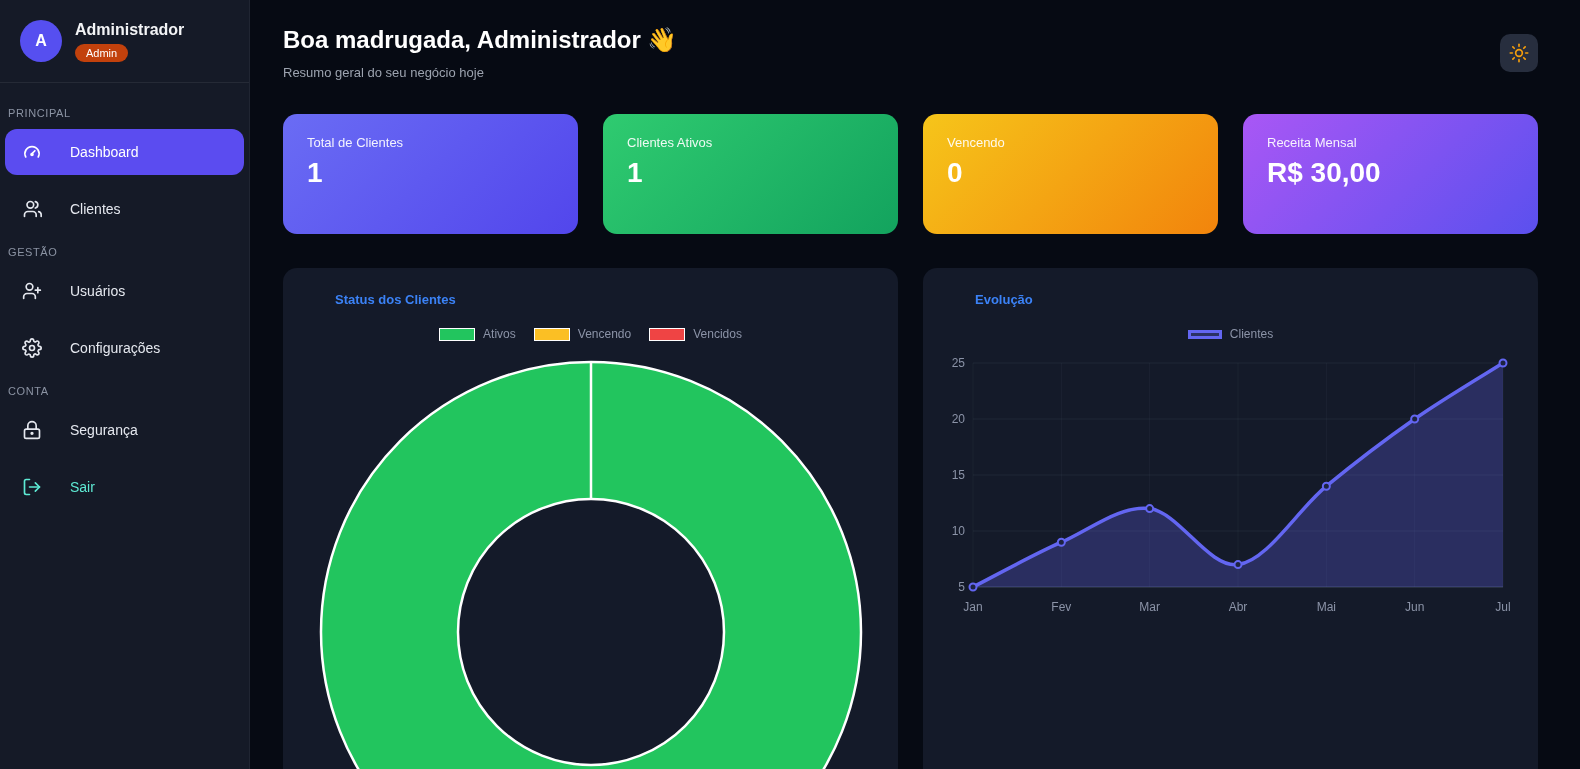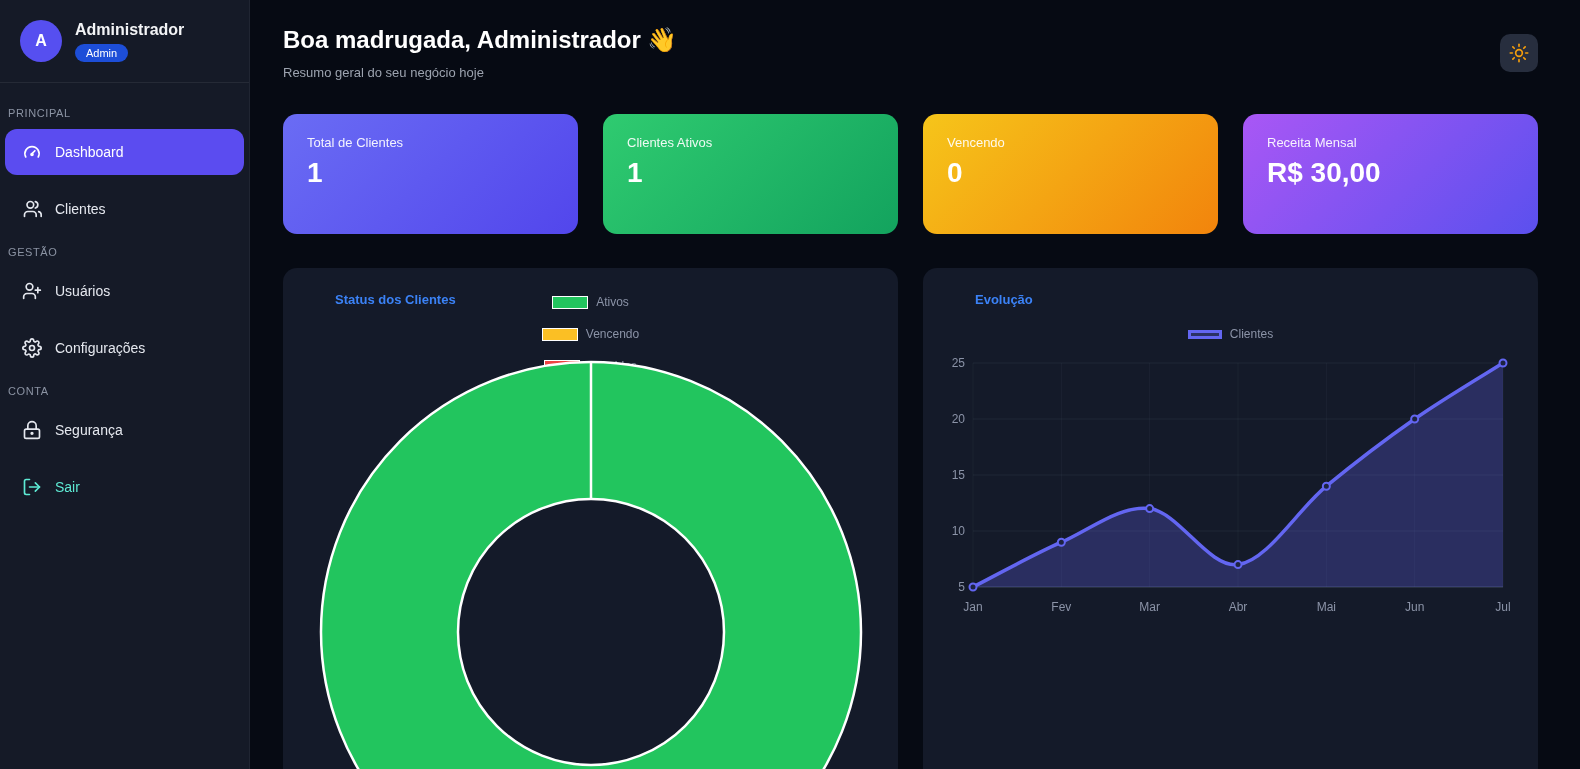--- a/index.html
+++ b/index.html
@@ -26,30 +26,30 @@
   }
   .avatar {
     width:42px; height:42px; border-radius:50%;
     background:#564ff0; color:#fff;
     display:flex; align-items:center; justify-content:center;
     font-weight:bold; font-size:16px;
   }
   .profile-name { font-size:16px; font-weight:bold; color:#f3f4f6; }
   .profile-badge {
     display:inline-block; margin-top:5px;
-    background:#1d4ed8; color:#fff;
+    background:#c2410c; color:#fff;
     font-size:11px; padding:3px 11px; border-radius:999px;
   }
   .nav { padding:10px 5px; }
   .nav-section-label {
     color:#8b93a3; font-size:11px; letter-spacing:0.6px;
     text-transform:uppercase; margin:14px 3px 10px 3px;
   }
   .nav-item {
-    display:flex; align-items:center; gap:13px;
+    display:flex; align-items:center; gap:28px;
     padding:13px 17px; margin-bottom:11px;
     border-radius:12px; cursor:pointer;
     color:#e5e8ef; font-size:14px;
   }
   .nav-item .icon { display:flex; width:20px; height:20px; color:inherit; }
   .nav-item.active { background:#5b4cf0; color:#fff; }
   .nav-item.danger { color:#5eead4; }
   .icon svg { width:100%; height:100%; }
 
   
@@ -82,21 +82,21 @@
     display:grid; grid-template-columns:1fr 1fr; gap:25px;
     margin-top:34px;
   }
   .chart-card {
     background:#141a29; border-radius:14px; padding:24px;
     height:640px; overflow:hidden;
   }
   .chart-title { font-size:13px; font-weight:bold; color:#3b82f6;margin-left:28px; }
   .legend {
     display:flex; justify-content:center; align-items:center; gap:18px;
-    margin-top:18px; height:18px;flex-direction:column;
+    margin-top:18px; height:18px;
   }
   .legend-item { display:flex; align-items:center; gap:8px; cursor:pointer; }
   .legend-swatch {
     width:36px; height:13px; border:1.5px solid #fff; display:inline-block;
   }
   .legend-swatch.line-swatch { border:3px solid #6366f1; width:34px; height:9px; }
   .legend-label { font-size:12px; color:#8b93a7; }
   .chart-body { margin-top:6px; }
   svg text { font-family:"Liberation Sans", sans-serif; }
 </style>

